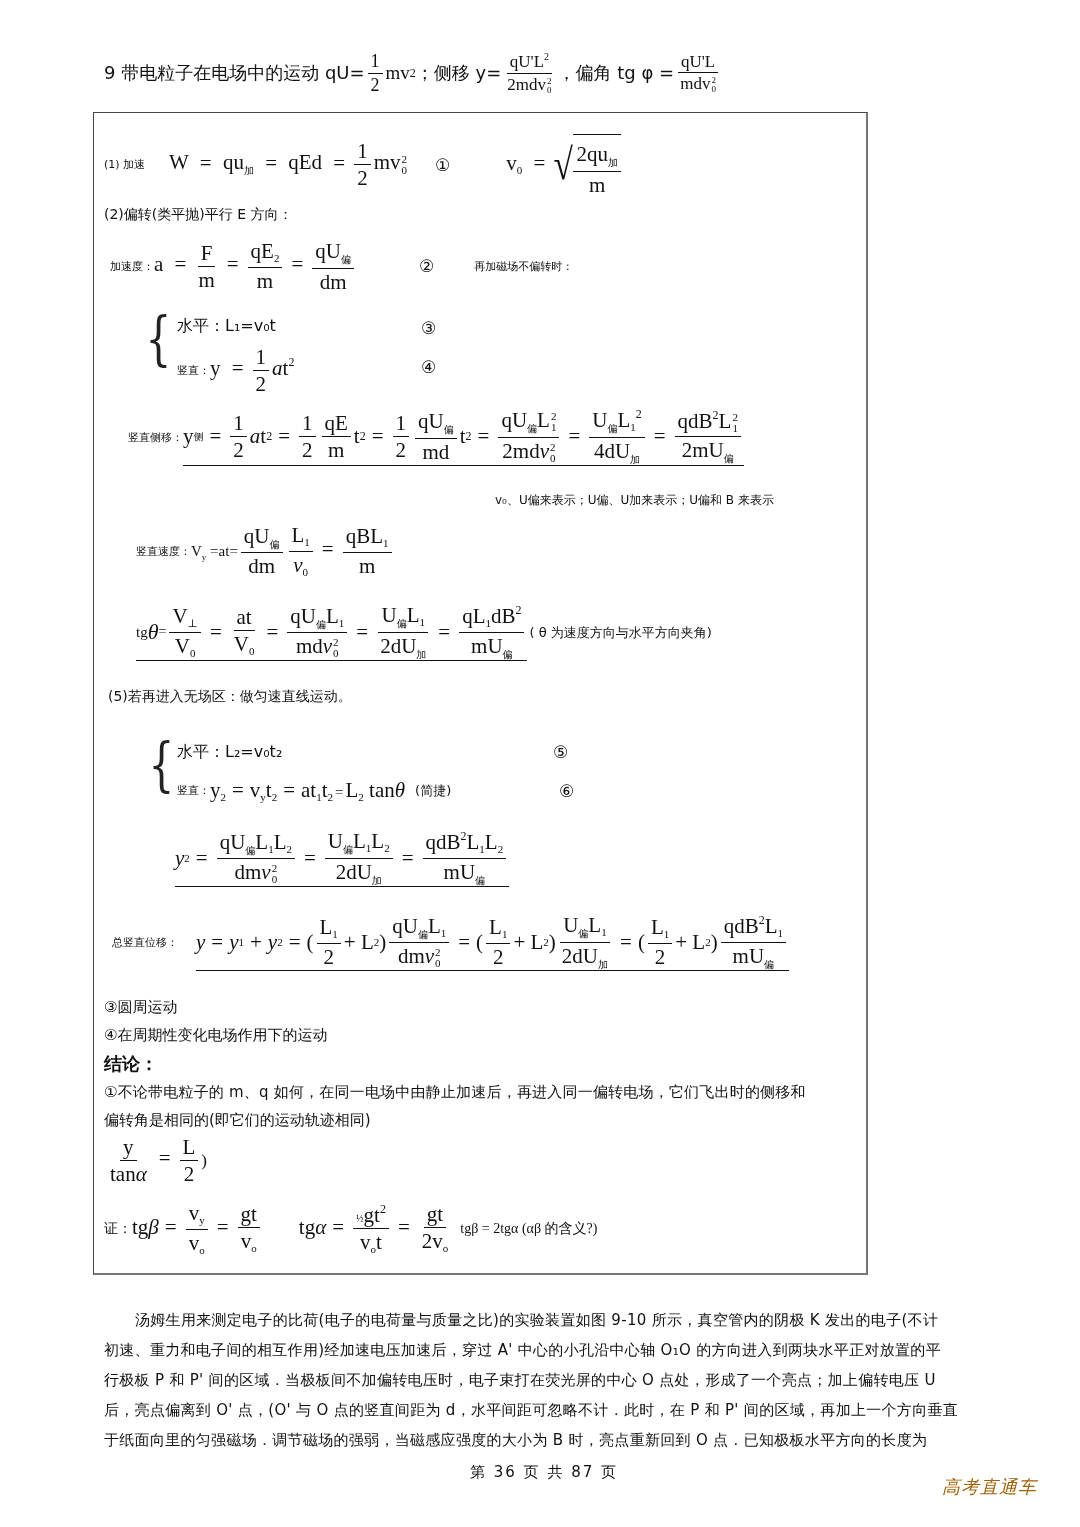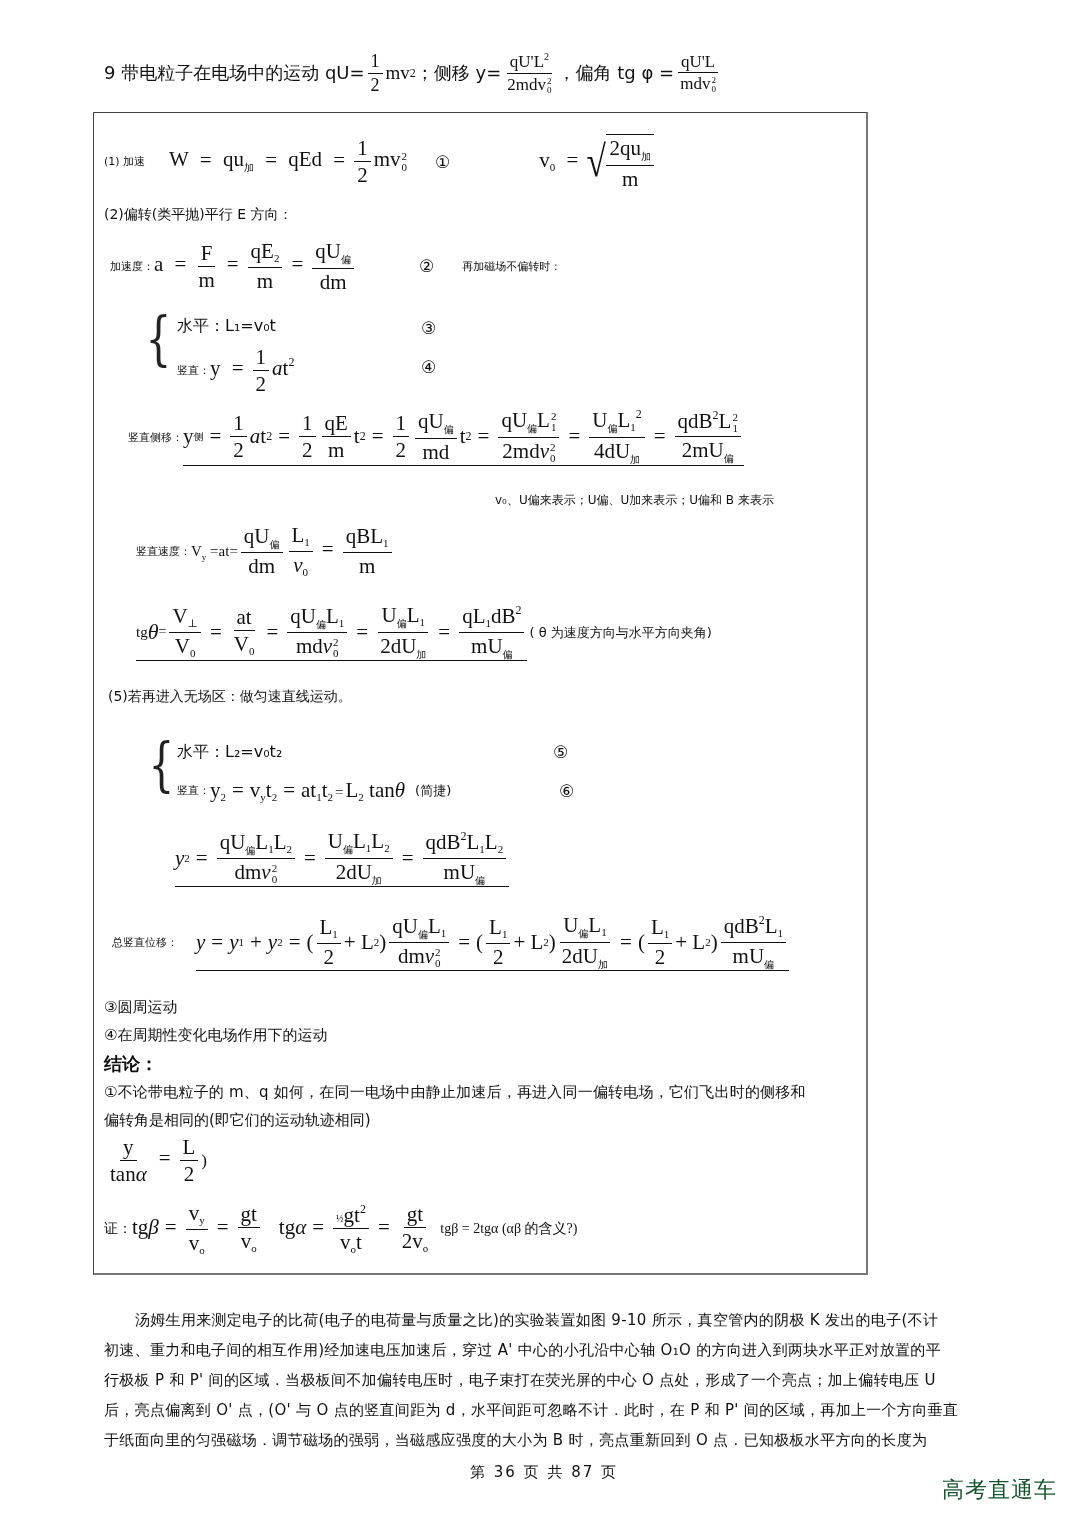--- a/index.html
+++ b/index.html
@@ -20,21 +20,21 @@
   .sup { font-size:12px; vertical-align:9px; }
   .ss { display:inline-flex; flex-direction:column; vertical-align:middle; font-size:11px; line-height:11px; margin-left:1px; }
   .eq { margin:0 6px; }
   .circ { font-family:"DejaVu Sans",sans-serif; font-size:17px; }
   .brace { font-family:"DejaVu Serif",serif; font-size:58px; font-weight:lighter; color:#222; transform:scaleX(0.7); }
   .underline-row { border-bottom:1.3px solid #111; }
   .lbl { font-size:11px; }
   .para { font-size:15px; line-height:30px; letter-spacing:0.3px; }
   .sqrt { display:inline-flex; align-items:center; vertical-align:middle; }
   .sqrt .rad { font-size:44px; font-weight:lighter; transform:scaleX(0.8); margin-right:-2px; }
-  .sqrt .inner { border-top:1.3px solid #111; padding-top:2px; }
+  .sqrt .inner { border-top:1.3px solid #111; padding-top:8px; }
 </style>
 </head>
 <body>
 
 <div class="abs" style="left:104px;top:52px;font-size:19px;display:flex;align-items:center;">
   <span class="cn" style="font-size:18px">9 带电粒子在电场中的运动 qU=</span>
   <span class="frac" style="font-size:18px">
       <span class="n">1</span>
       <span class="d">2</span>
     </span>
@@ -63,21 +63,21 @@
 <div class="abs" style="left:104px;top:134px;display:flex;align-items:center;">
   <span class="cn lbl">(1) 加速</span>
   <span class="m" style="margin-left:24px">W <span class="eq">=</span> qu<span class="subc">加</span> <span class="eq">=</span> qEd <span class="eq">=</span><span class="frac">
         <span class="n">1</span>
         <span class="d">2</span>
       </span>mv<span class="ss">
         <span>2</span>
         <span>0</span>
       </span></span>
   <span class="circ" style="margin-left:28px">①</span>
-  <span class="m" style="margin-left:89px">v<span class="sub">0</span> <span class="eq">=</span><span class="sqrt">
+  <span class="m" style="margin-left:56px">v<span class="sub">0</span> <span class="eq">=</span><span class="sqrt">
         <span class="rad">√</span>
         <span class="inner"><span class="frac" style="margin:0">
             <span class="n" style="border-bottom:1.3px solid #111">2qu<span class="subc">加</span></span>
             <span class="d">m</span>
           </span></span>
       </span></span>
 </div>
 
 <div class="abs cn" style="left:104px;top:206px;font-size:14px;">(2)偏转(类平抛)平行 E 方向：</div>
 
@@ -87,21 +87,21 @@
         <span class="n">F</span>
         <span class="d">m</span>
       </span><span class="eq">=</span><span class="frac">
         <span class="n">qE<span class="sub">2</span></span>
         <span class="d">m</span>
       </span><span class="eq">=</span><span class="frac">
         <span class="n">qU<span class="subc">偏</span></span>
         <span class="d">dm</span>
       </span></span>
   <span class="circ" style="margin-left:62px">②</span>
-  <span class="cn lbl" style="margin-left:28px">再加磁场不偏转时：</span>
+  <span class="cn lbl" style="margin-left:40px">再加磁场不偏转时：</span>
 </div>
 
 <div class="abs brace" style="left:140px;top:305px;">{</div>
 <div class="abs" style="left:177px;top:316px;display:flex;align-items:center;">
   <span class="cn lbl" style="font-size:16px">水平：L₁=v₀t</span>
 </div>
 <div class="abs circ" style="left:421px;top:318px;">③</div>
 <div class="abs" style="left:177px;top:346px;display:flex;align-items:center;">
   <span class="cn lbl">竖直：</span>
   <span class="m">y <span class="eq">=</span><span class="frac">
@@ -283,30 +283,30 @@
 
 <div class="abs" style="left:104px;top:1202px;display:flex;align-items:center;">
   <span class="cn" style="font-size:14px">证：</span>
   <span class="m">tg<span class="it">β</span><span class="eq">=</span><span class="frac">
         <span class="n">v<span class="sub">y</span></span>
         <span class="d">v<span class="sub">o</span></span>
       </span><span class="eq">=</span><span class="frac">
         <span class="n">gt</span>
         <span class="d">v<span class="sub">o</span></span>
       </span></span>
-  <span class="m" style="margin-left:16px">tg<span class="it">α</span><span class="eq">=</span><span class="frac">
+  <span class="m" style="margin-left:36px">tg<span class="it">α</span><span class="eq">=</span><span class="frac">
         <span class="n"><span style="font-size:10px">½</span>gt<span class="sup">2</span></span>
         <span class="d">v<span class="sub">o</span>t</span>
       </span><span class="eq">=</span><span class="frac">
         <span class="n">gt</span>
         <span class="d">2v<span class="sub">o</span></span>
       </span></span>
   <span class="m" style="font-size:14px;margin-left:6px">tgβ = 2tgα (αβ 的含义?)</span>
 </div>
 
 <div class="abs para cn" style="left:135px;top:1305px;">汤姆生用来测定电子的比荷(电子的电荷量与质量之比)的实验装置如图 9-10 所示，真空管内的阴极 K 发出的电子(不计</div>
 <div class="abs para cn" style="left:104px;top:1335px;">初速、重力和电子间的相互作用)经加速电压加速后，穿过 A' 中心的小孔沿中心轴 O₁O 的方向进入到两块水平正对放置的平</div>
 <div class="abs para cn" style="left:104px;top:1365px;">行极板 P 和 P' 间的区域．当极板间不加偏转电压时，电子束打在荧光屏的中心 O 点处，形成了一个亮点；加上偏转电压 U</div>
 <div class="abs para cn" style="left:104px;top:1395px;">后，亮点偏离到 O' 点，(O' 与 O 点的竖直间距为 d，水平间距可忽略不计．此时，在 P 和 P' 间的区域，再加上一个方向垂直</div>
 <div class="abs para cn" style="left:104px;top:1425px;">于纸面向里的匀强磁场．调节磁场的强弱，当磁感应强度的大小为 B 时，亮点重新回到 O 点．已知极板水平方向的长度为</div>
 
 <div class="abs cn" style="left:470px;top:1463px;font-size:15px;letter-spacing:2px;">第 36 页 共 87 页</div>
-<div class="abs cn" style="left:942px;top:1475px;font-size:22px;color:#14532d;letter-spacing:1px;">高考直通车</div>
+<div class="abs cn" style="left:942px;top:1475px;font-size:18px;color:#a16207;letter-spacing:1px;font-style:italic;">高考直通车</div>
 
 </body></html>

